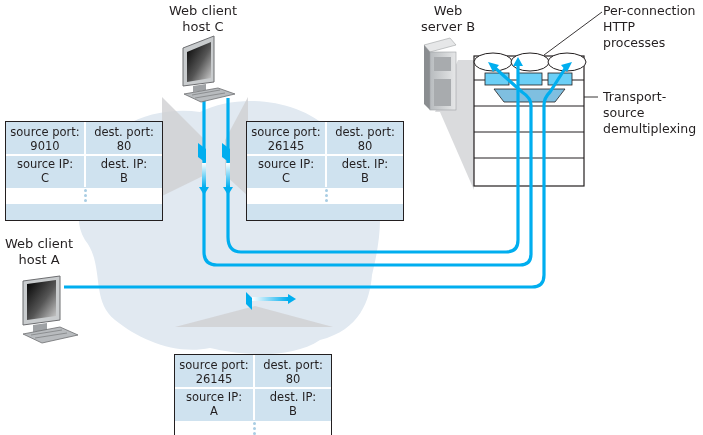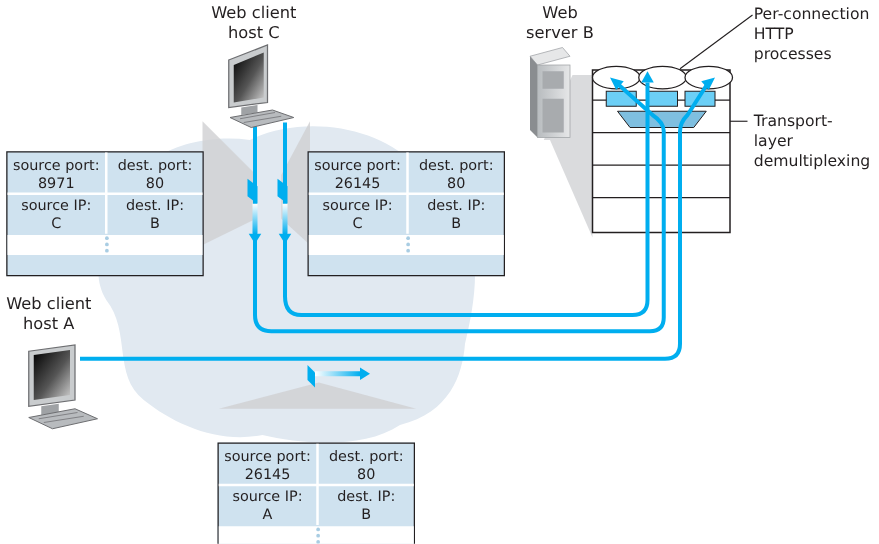--- a/index.html
+++ b/index.html
@@ -130,27 +130,27 @@
   <div class="lbl" style="left:158px;top:3px;width:90px;font-size:13px;">Web client
 host C</div>
   <div class="lbl" style="left:0px;top:236px;width:78px;font-size:13px;">Web client
 host A</div>
   <div class="lbl" style="left:418px;top:3px;width:60px;font-size:13px;">Web
 server B</div>
   <div class="lbl lbl-left" style="left:603px;top:3px;font-size:12.5px;">Per-connection
 HTTP
 processes</div>
   <div class="lbl lbl-left" style="left:603px;top:89px;font-size:12.5px;">Transport-
-layer
+source
 demultiplexing</div>
 
   <div class="hdr" style="left:5px;top:97px;width:158px;height:100px;">
     <div class="vsep" style="left:78px;top:0;height:65px;"></div>
     <div class="hsep" style="top:32px;"></div>
-    <div class="cell" style="left:0;top:3px;width:78px;"><span>source port:</span><br><span>8971</span></div>
+    <div class="cell" style="left:0;top:3px;width:78px;"><span>source port:</span><br><span>9010</span></div>
     <div class="cell" style="left:80px;top:3px;width:76px;"><span>dest. port:</span><br><span>80</span></div>
     <div class="cell" style="left:0;top:35px;width:78px;"><span>source IP:</span><br><span>C</span></div>
     <div class="cell" style="left:80px;top:35px;width:76px;"><span>dest. IP:</span><br><span>B</span></div>
     <div class="white" style="top:66px;height:16px;"></div>
     <div class="dots" style="left:78px;top:67px;">
         <i></i>
         <i></i>
         <i></i>
       </div>
   </div>

